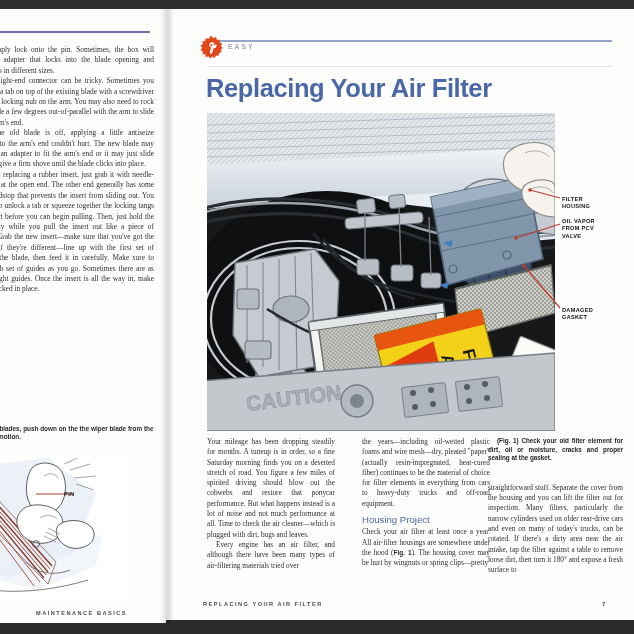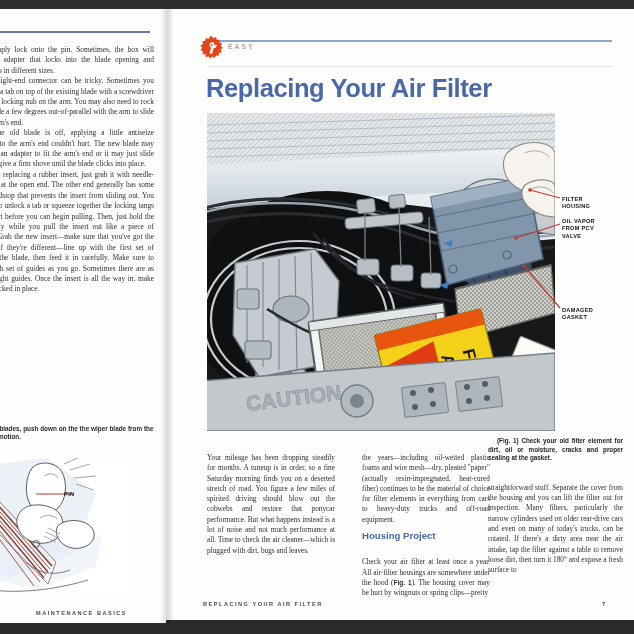--- a/index.html
+++ b/index.html
@@ -115,27 +115,27 @@
   #cal-pcv     { left: 562px; top: 218px; width: 64px; }
   #cal-gasket  { left: 562px; top: 307px; width: 60px; }
 
   
   .col {
     position: absolute; top: 437px;
     font-size: 7.3px; line-height: 10.3px;
     color: #2e2e2c; text-align: justify;
   }
   .col p { text-indent: 9px; }
-  .col p.first { text-indent: 0; margin-top: 16px; }
+  .col p.first { text-indent: 0; }
   #col1 { left: 207px; width: 128px; }
   #col2 { left: 362px; width: 128px; }
   #col3 { left: 488px; width: 135px; }
   .subhead {
     font-family: "Liberation Sans", sans-serif;
-    font-size: 9.6px; font-weight: bold; color: #4a68a8;
+    font-size: 9.6px; font-weight: normal; color: #4a68a8;
     margin: 6px 0 2px; text-indent: 0;
   }
   .figcap {
     font-family: "Liberation Sans", sans-serif;
     font-size: 6.3px; line-height: 8.6px; font-weight: bold;
     color: #242422; text-indent: 0; margin-bottom: 20px;
   }
   .inline-b { font-family: "Liberation Sans", sans-serif; font-weight: bold; font-size: 6.6px; }
 
   
@@ -437,20 +437,21 @@
       <circle cx="-16" cy="86" r="1.8"></circle>
     </g>
   </svg>
 
   <div class="callout" id="cal-filter">FILTER<br>HOUSING</div>
   <div class="callout" id="cal-pcv">OIL VAPOR<br>FROM PCV<br>VALVE</div>
   <div class="callout" id="cal-gasket">DAMAGED<br>GASKET</div>
 
   <div class="col" id="col1">
     <p class="first">Your mileage has been dropping steadily for months. A tuneup is in order, so a fine Saturday morning finds you on a deserted stretch of road. You figure a few miles of spirited driving should blow out the cobwebs and restore that ponycar performance. But what happens instead is a lot of noise and not much performance at all. Time to check the air cleaner—which is plugged with dirt, bugs and leaves.</p>
+    <p>Every engine has an air filter, and although there have been many types of air-filtering materials tried over</p>
   </div>
 
   <div class="col" id="col2">
     <p class="first">the years—including oil-wetted plastic foams and wire mesh—dry, pleated "paper" (actually resin-impregnated, heat-cured fiber) continues to be the material of choice for filter elements in everything from cars to heavy-duty trucks and off-road equipment.</p>
     <h2 class="subhead">Housing Project</h2>
     <p class="first"><span>Check your air filter at least once a year. All air-filter housings are somewhere under the hood (</span><span class="inline-b">Fig. 1</span><span>). The housing cover may be hurt by wingnuts or spring clips—pretty</span></p>
   </div>
 
   <div class="col" id="col3">
     <p class="figcap">(Fig. 1) Check your old filter element for dirt, oil or moisture, cracks and proper sealing at the gasket.</p>

